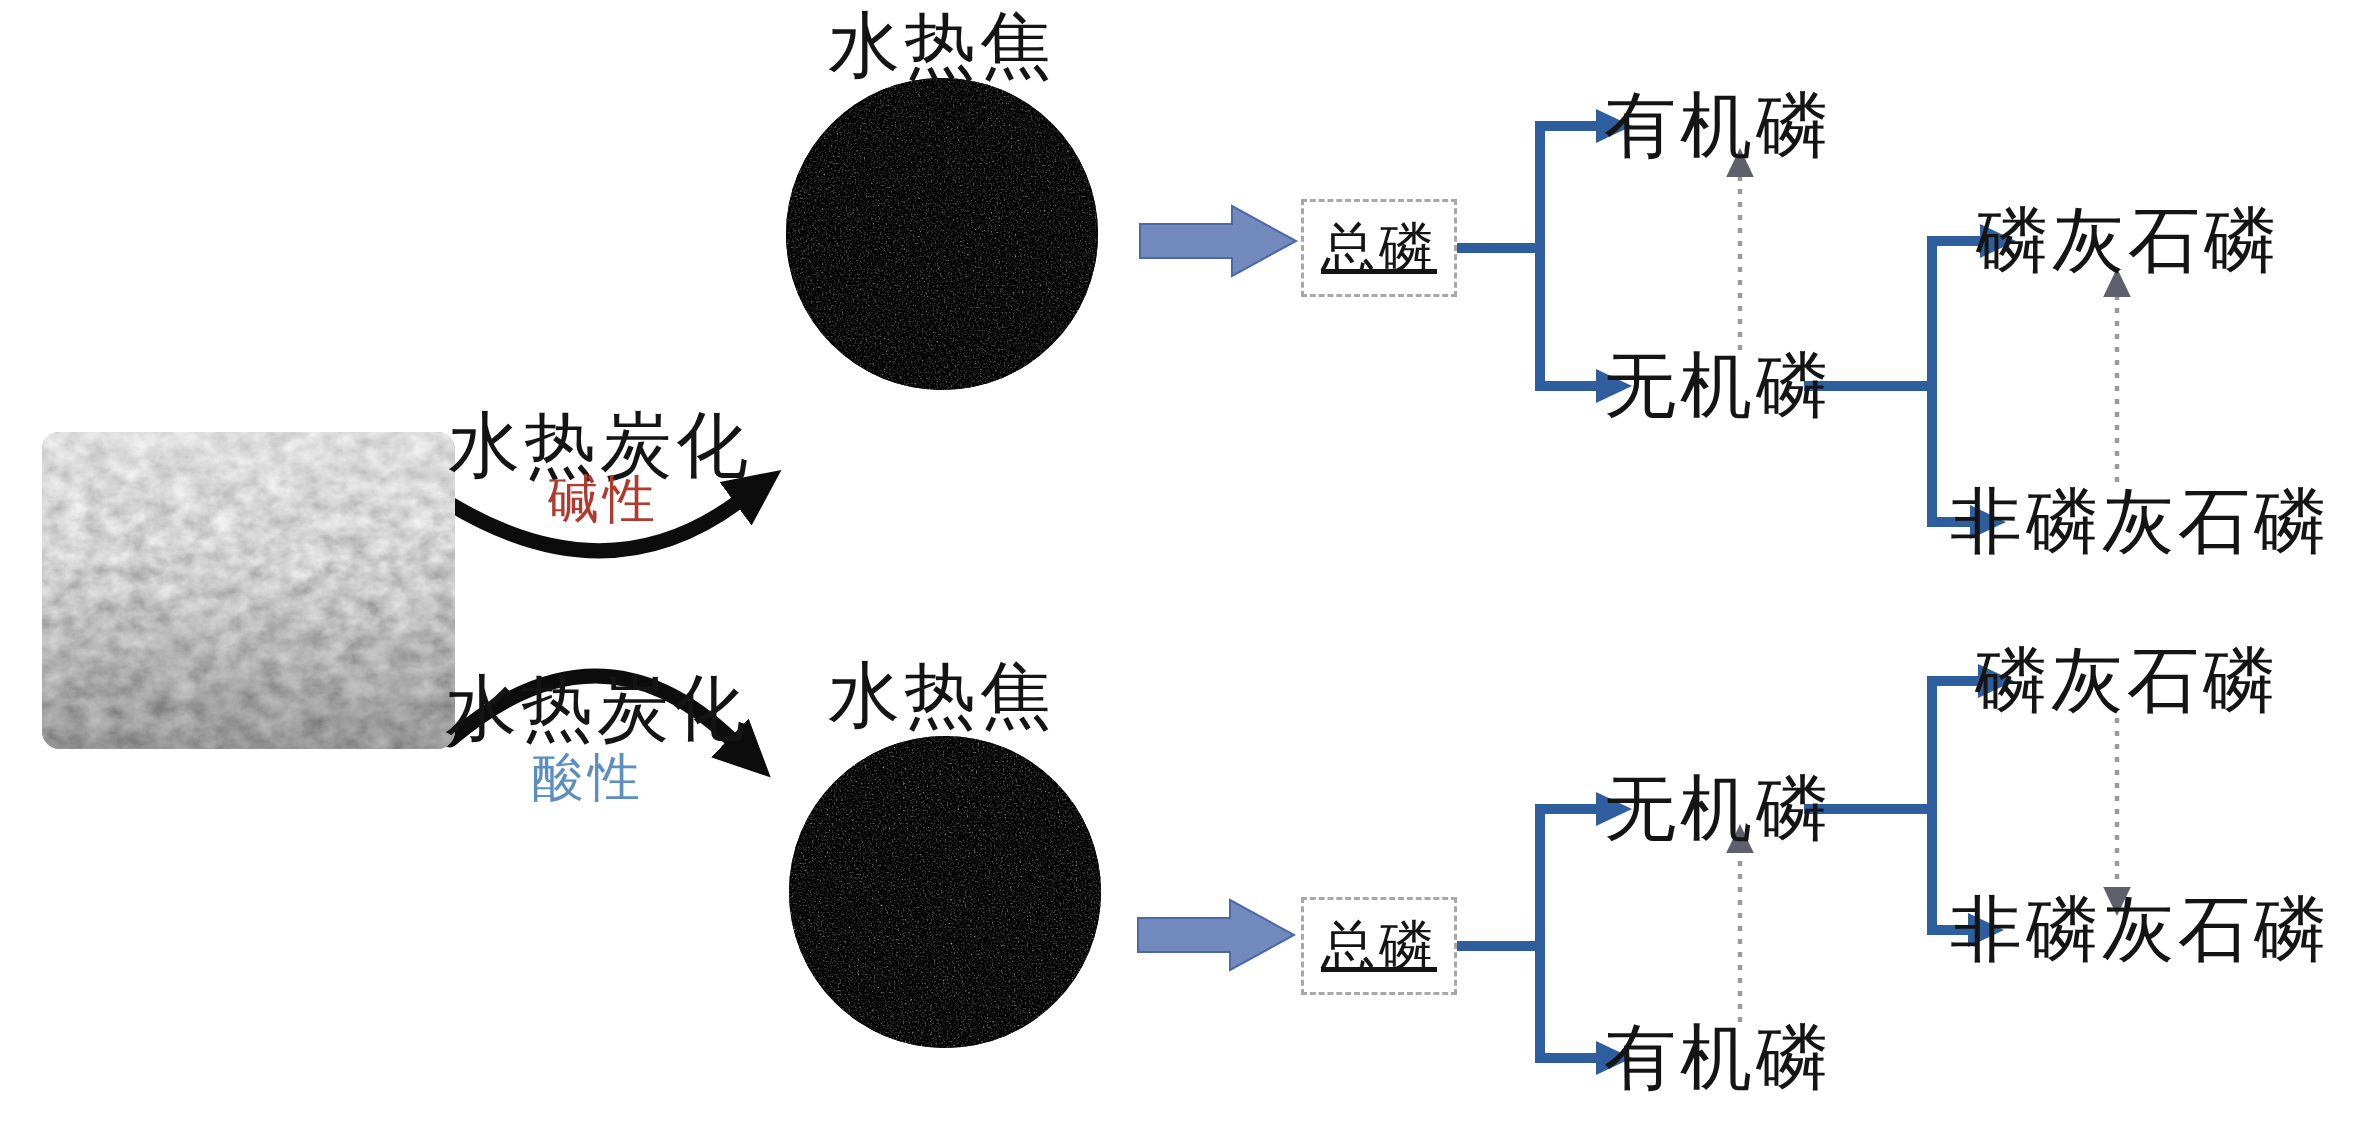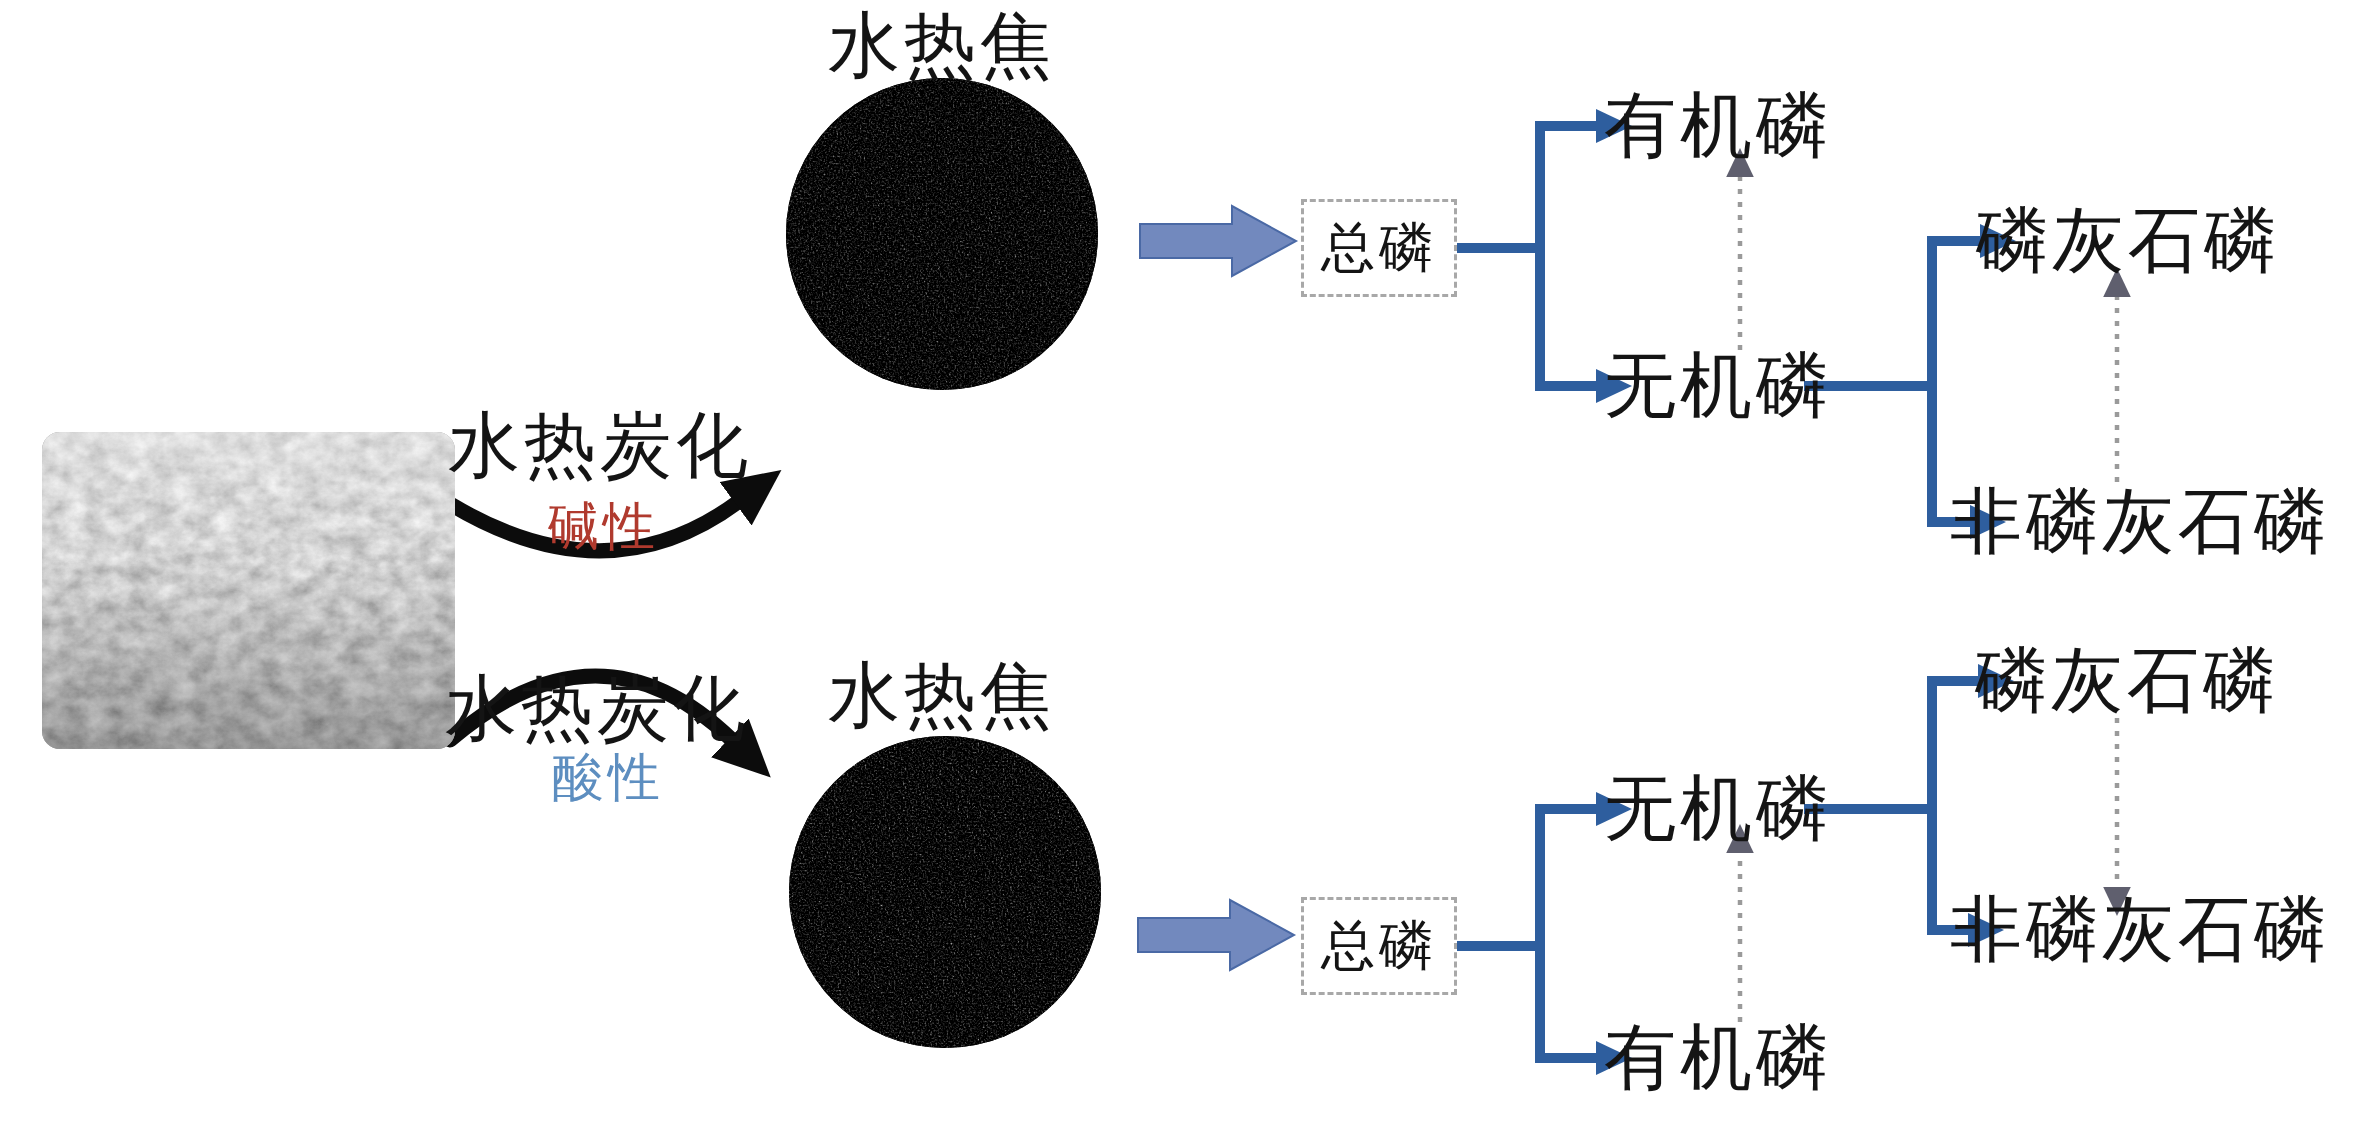--- a/index.html
+++ b/index.html
@@ -22,20 +22,21 @@
   .cond-alkaline{color:#b03a2e;}
   .cond-acidic{color:#5d8ec0;}
   .totalp-box{
     position:absolute;
     transform:translate(-50%,-50%);
     width:150px;height:92px;
     border:3px dashed #a8a8a8;
     display:flex;align-items:center;justify-content:center;
     font-size:54px;color:#141414;letter-spacing:4px;
     background:#ffffff;
+    text-decoration:underline;
   }
   .photo{
     position:absolute;left:42px;top:432px;
     width:413px;height:317px;
     border-radius:18px;overflow:hidden;
     background:#8a8a8a;
   }
   .photo .shade{
     position:absolute;inset:0;
     background:linear-gradient(180deg,rgba(255,255,255,0.30) 0%,rgba(255,255,255,0.05) 40%,rgba(0,0,0,0.28) 100%);
@@ -176,23 +177,23 @@
         </feComponentTransfer>
       </filter>
     </defs>
     <circle cx="158" cy="158" r="156" fill="#0b0b0b"></circle>
     <g clip-path="url(#clip2)">
         <rect width="316" height="316" filter="url(#fchar2)"></rect>
       </g>
   </svg>
 
   <div class="label" style="left:600px;top:446px;">水热炭化</div>
-  <div class="label small cond-alkaline" style="left:603px;top:527px;">碱性</div>
+  <div class="label small cond-alkaline" style="left:603px;top:500px;">碱性</div>
   <div class="label" style="left:597px;top:709px;">水热炭化</div>
-  <div class="label small cond-acidic" style="left:608px;top:778px;">酸性</div>
+  <div class="label small cond-acidic" style="left:588px;top:778px;">酸性</div>
 
   <div class="label" style="left:942px;top:46px;">水热焦</div>
   <div class="totalp-box" style="left:1379px;top:248px;">
     <span>总磷</span>
   </div>
   <div class="label" style="left:1718px;top:126px;">有机磷</div>
   <div class="label" style="left:1718px;top:386px;">无机磷</div>
   <div class="label" style="left:2128px;top:241px;">磷灰石磷</div>
   <div class="label" style="left:2140px;top:522px;">非磷灰石磷</div>
 

